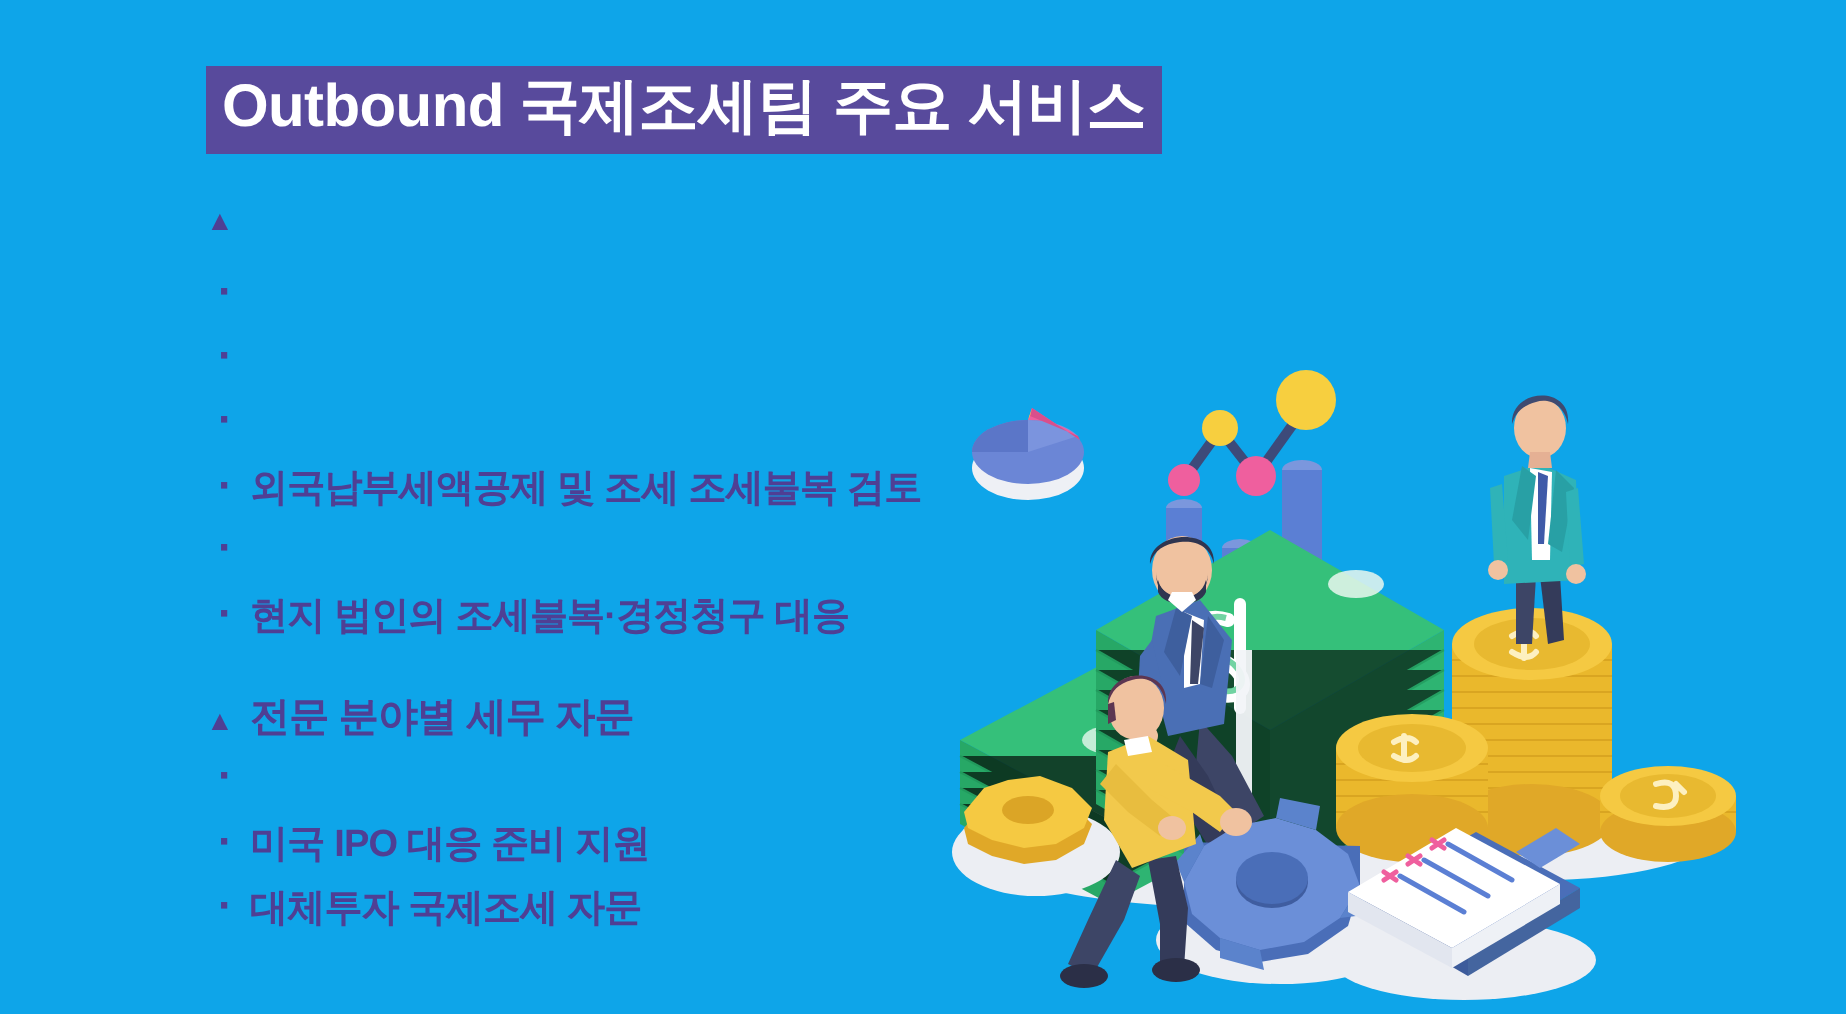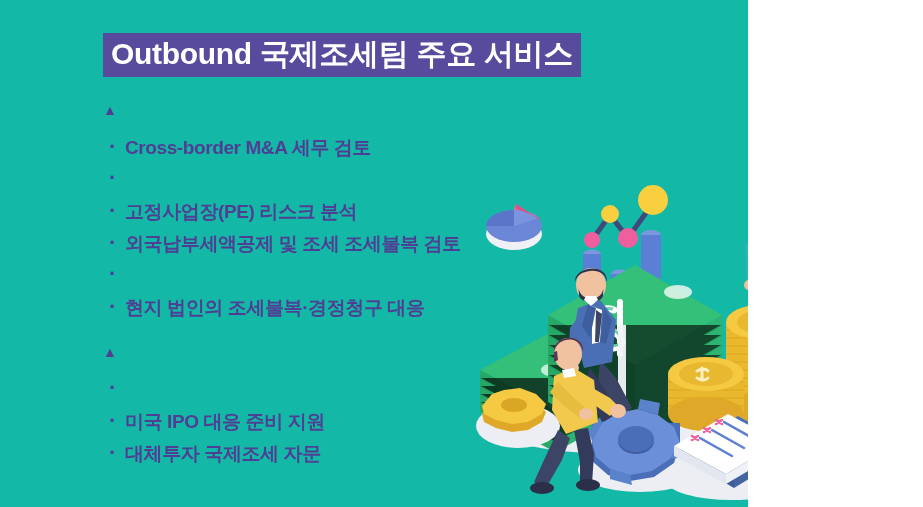--- a/index.html
+++ b/index.html
@@ -5,23 +5,23 @@
   html, body {
     margin: 0;
     padding: 0;
     background: #ffffff;
   }
   body {
     font-family: "Liberation Sans", "DejaVu Sans", sans-serif;
   }
   #slide {
     position: relative;
-    width: 748px;
+    width: 923px;
     height: 507px;
-    background: #14b8a6;
+    background: #0ea5e9;
     overflow: hidden;
   }
 
   
   #title-wrap {
     position: absolute;
     left: 103px;
     top: 33px;
   }
   #slide-title {
@@ -94,45 +94,44 @@
   <div id="title-wrap">
     <span id="slide-title">Outbound 국제조세팀 주요 서비스</span>
   </div>
 
   <div class="bullet-group" id="group-1">
     <div class="bullet-row heading">
       <span class="marker">▲</span>
     </div>
     <div class="bullet-row">
       <span class="marker dot">·</span>
-      <span class="bullet-text">Cross-border M&amp;A 세무 검토</span>
-    </div>
-    <div class="bullet-row">
-      <span class="marker dot">·</span>
-    </div>
-    <div class="bullet-row">
-      <span class="marker dot">·</span>
-      <span class="bullet-text">고정사업장(PE) 리스크 분석</span>
+    </div>
+    <div class="bullet-row">
+      <span class="marker dot">·</span>
+    </div>
+    <div class="bullet-row">
+      <span class="marker dot">·</span>
     </div>
     <div class="bullet-row">
       <span class="marker dot">·</span>
       <span class="bullet-text">외국납부세액공제 및 조세 조세불복 검토</span>
     </div>
     <div class="bullet-row">
       <span class="marker dot">·</span>
     </div>
     <div class="bullet-row">
       <span class="marker dot">·</span>
       <span class="bullet-text">현지 법인의 조세불복·경정청구 대응</span>
     </div>
   </div>
 
   <div class="bullet-group" id="group-2">
     <div class="bullet-row heading">
       <span class="marker">▲</span>
+      <span class="bullet-text">전문 분야별 세무 자문</span>
     </div>
     <div class="bullet-row">
       <span class="marker dot">·</span>
     </div>
     <div class="bullet-row">
       <span class="marker dot">·</span>
       <span class="bullet-text">미국 IPO 대응 준비 지원</span>
     </div>
     <div class="bullet-row">
       <span class="marker dot">·</span>

